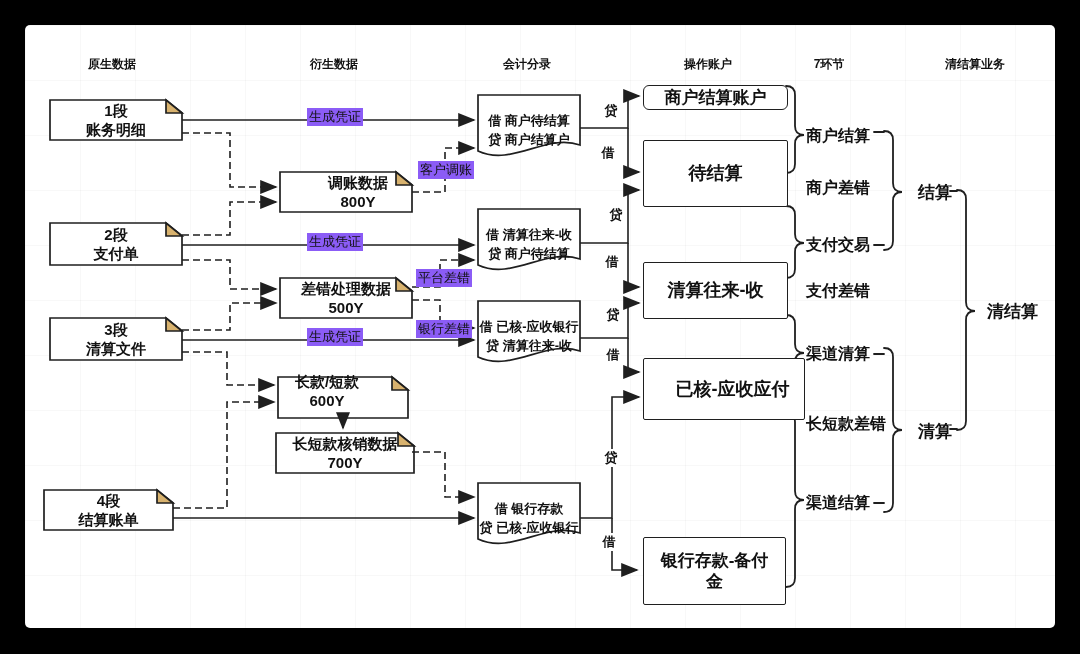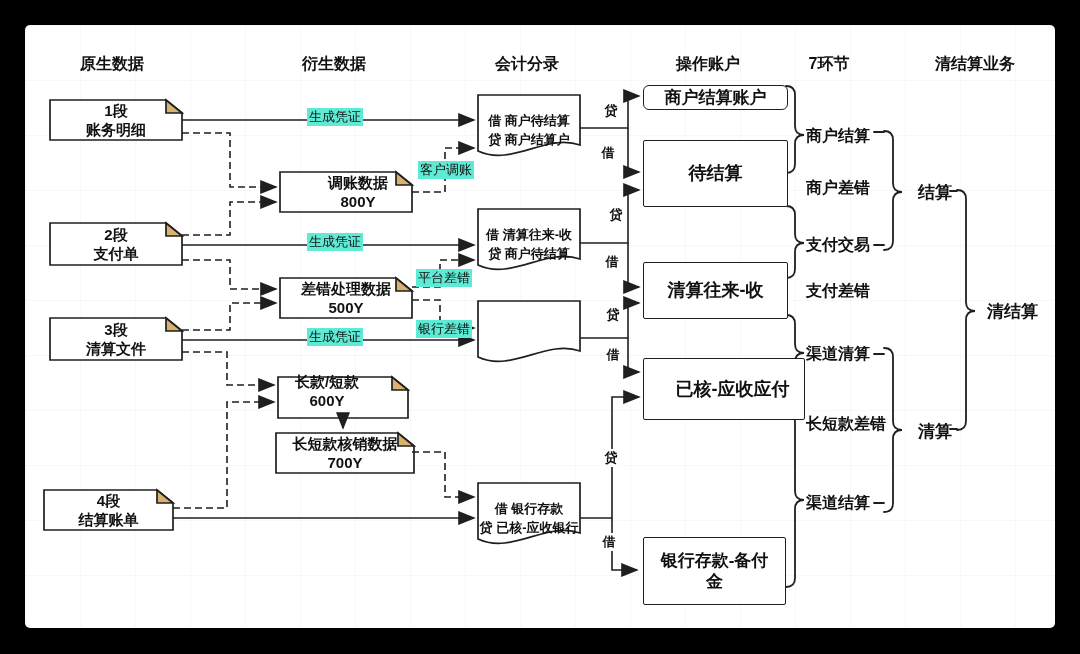--- a/index.html
+++ b/index.html
@@ -4,29 +4,29 @@
 <style>
   html,body{margin:0;padding:0;background:#000;}
   .stage{position:relative;width:1080px;height:654px;background:#000;overflow:hidden;
          font-family:"Liberation Sans","DejaVu Sans",sans-serif;color:#111;}
   .canvas{position:absolute;left:25px;top:25px;width:1030px;height:603px;background:#fff;border-radius:5px;
           background-image:linear-gradient(rgba(0,0,0,.028) 1px,transparent 1px),
                            linear-gradient(90deg,rgba(0,0,0,.028) 1px,transparent 1px);
           background-size:55px 55px;}
   svg.layer{position:absolute;left:0;top:0;width:1080px;height:654px;}
   .abs{position:absolute;}
-  .hdr{font-weight:bold;font-size:16px;text-align:center;height:20px;line-height:20px;}
+  .hdr{font-weight:bold;font-size:12px;text-align:center;height:20px;line-height:20px;}
   .doc-label{display:flex;flex-direction:column;align-items:center;justify-content:center;
              font-size:15px;font-weight:600;line-height:19px;text-align:center;}
   .entry-label{display:flex;flex-direction:column;align-items:center;
                font-size:13px;font-weight:600;line-height:19px;text-align:center;}
   .account{display:flex;align-items:center;justify-content:center;text-align:center;
            background:#fff;border:1.7px solid #1f1f1f;border-radius:2px;
            font-size:18px;font-weight:600;line-height:21px;}
-  .edge-label{background:#5eead4;padding:0 2px;font-size:13px;font-weight:400;
+  .edge-label{background:#8b5cf6;padding:0 2px;font-size:13px;font-weight:400;
               transform:translate(-50%,-50%);white-space:nowrap;}
   .jd{background:#fff;padding:0 1px;font-size:13px;font-weight:600;
       transform:translate(-50%,-50%);white-space:nowrap;}
   .step{font-weight:bold;font-size:16px;white-space:nowrap;transform:translateY(-50%);}
   .biz{font-weight:bold;font-size:17px;white-space:nowrap;transform:translateY(-50%);}
   path,line{vector-effect:non-scaling-stroke;}
 </style>
 </head>
 <body>
 
@@ -160,20 +160,24 @@
   </div>
 
   <div class="abs entry-label" style="left:473px;top:111px;width:112px;">
     <span>借 商户待结算</span>
     <span>贷 商户结算户</span>
   </div>
   <div class="abs entry-label" style="left:473px;top:225px;width:112px;">
     <span>借 清算往来-收</span>
     <span>贷 商户待结算</span>
   </div>
+  <div class="abs entry-label" style="left:473px;top:317px;width:112px;">
+    <span>借 已核-应收银行</span>
+    <span>贷 清算往来-收</span>
+  </div>
   <div class="abs entry-label" style="left:473px;top:499px;width:112px;">
     <span>借 银行存款</span>
     <span>贷 已核-应收银行</span>
   </div>
 
   <div class="abs account" style="left:643px;top:85px;width:143px;height:23px;border-radius:6px;font-size:17px;">商户结算账户</div>
   <div class="abs account" style="left:643px;top:140px;width:143px;height:65px;">待结算</div>
   <div class="abs account" style="left:643px;top:262px;width:143px;height:55px;">清算往来-收</div>
   <div class="abs account" style="left:643px;top:358px;width:143px;height:60px;padding-left:17px;">已核-应收应付</div>
   <div class="abs account" style="left:643px;top:537px;width:143px;height:68px;font-size:17px;padding:0 10px;box-sizing:border-box;">银行存款-备付金</div>

